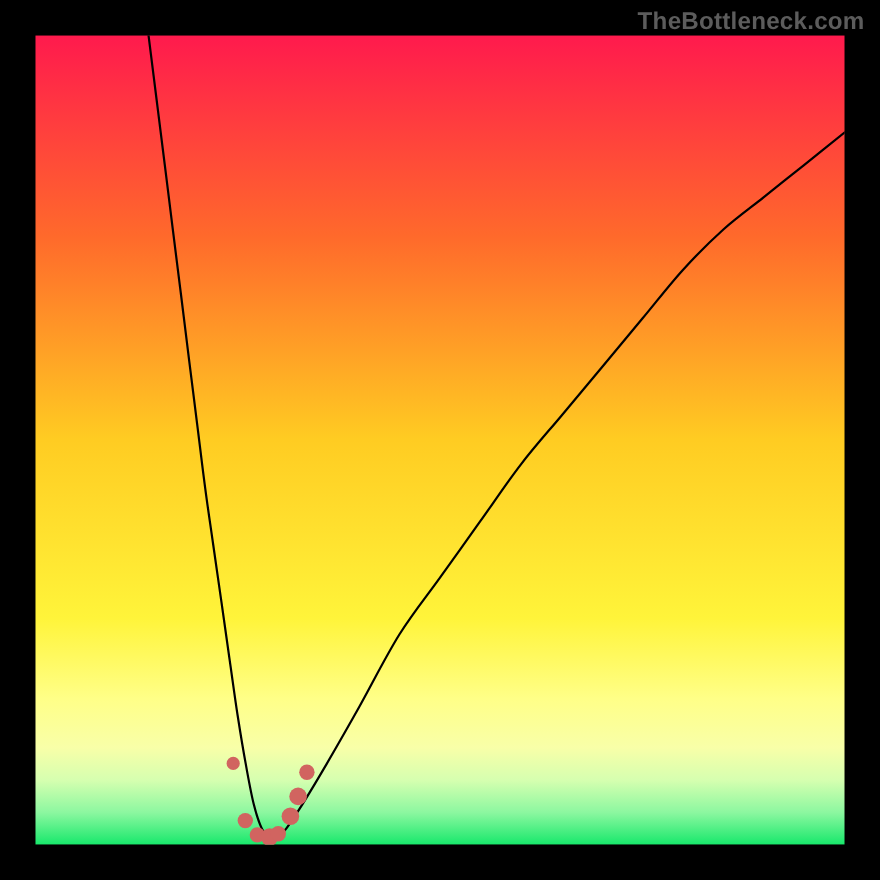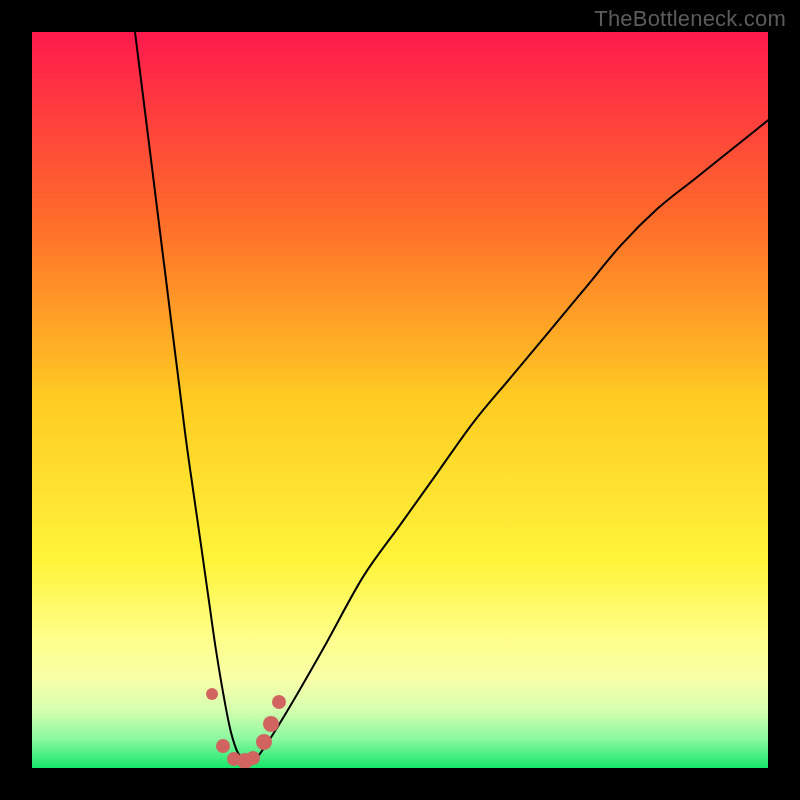--- a/index.html
+++ b/index.html
@@ -31,21 +31,21 @@
     position: absolute;
     inset: 0;
   }
   .watermark {
     position: absolute;
     top: 6px;
     right: 14px;
     color: #5c5c5c;
     font-size: 22px;
     letter-spacing: 0.2px;
-    font-weight: 400;
+    font-weight: 700;
   }
   svg.curve {
     position: absolute;
     inset: 0;
     width: 100%;
     height: 100%;
   }
   .markers {
     position: absolute;
     inset: 0;

